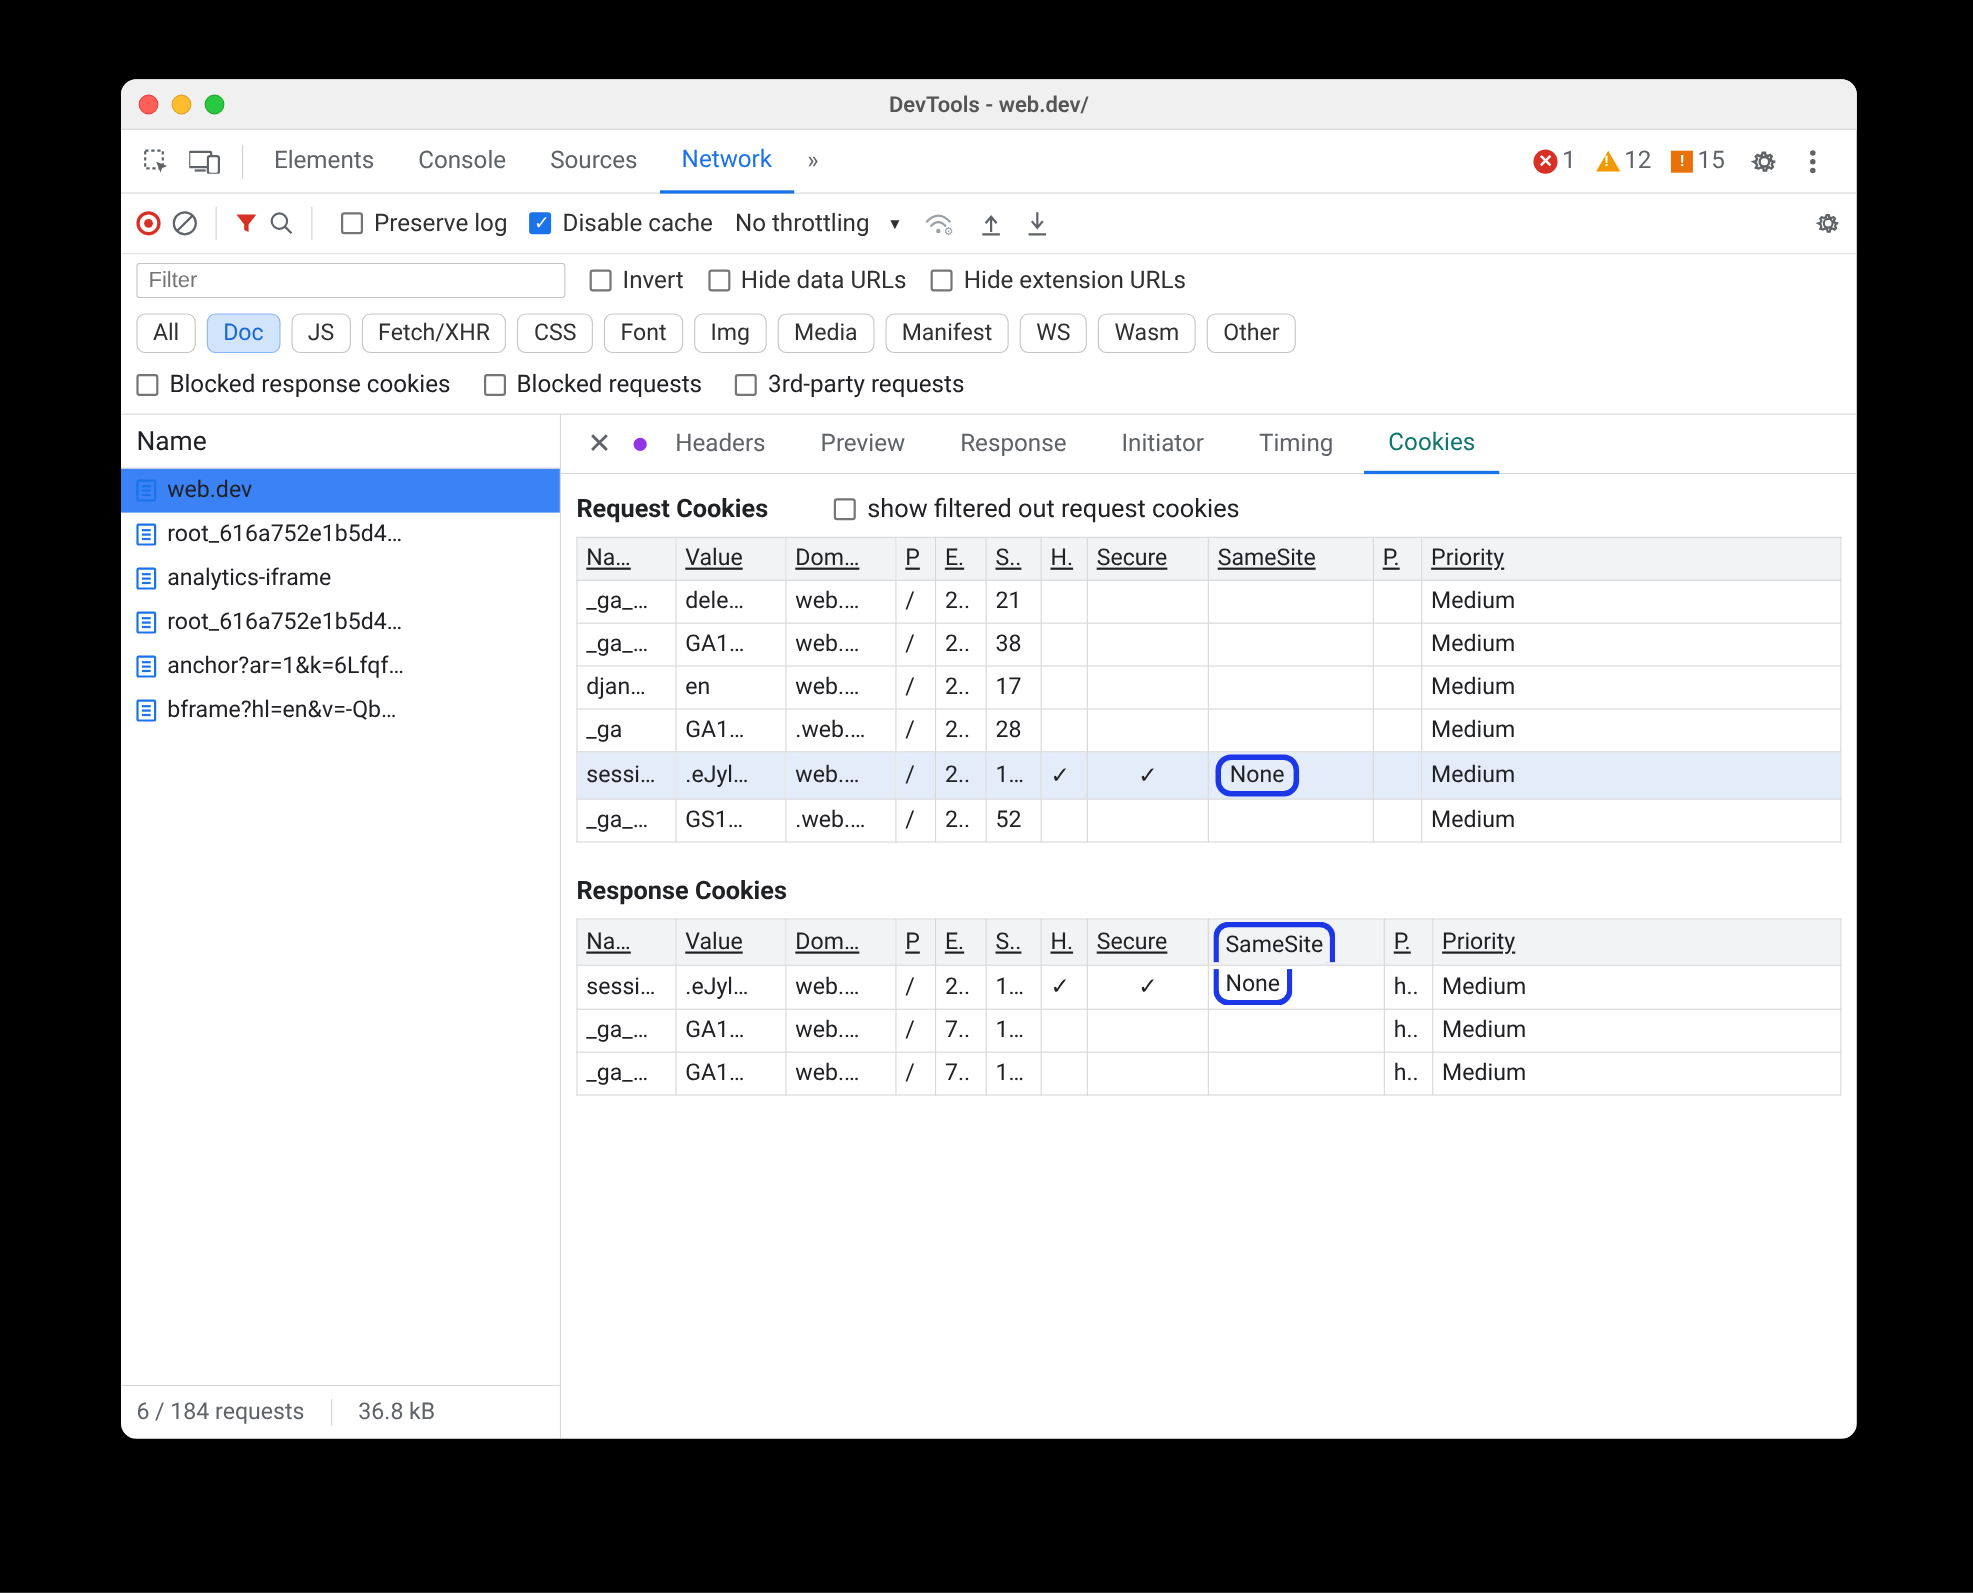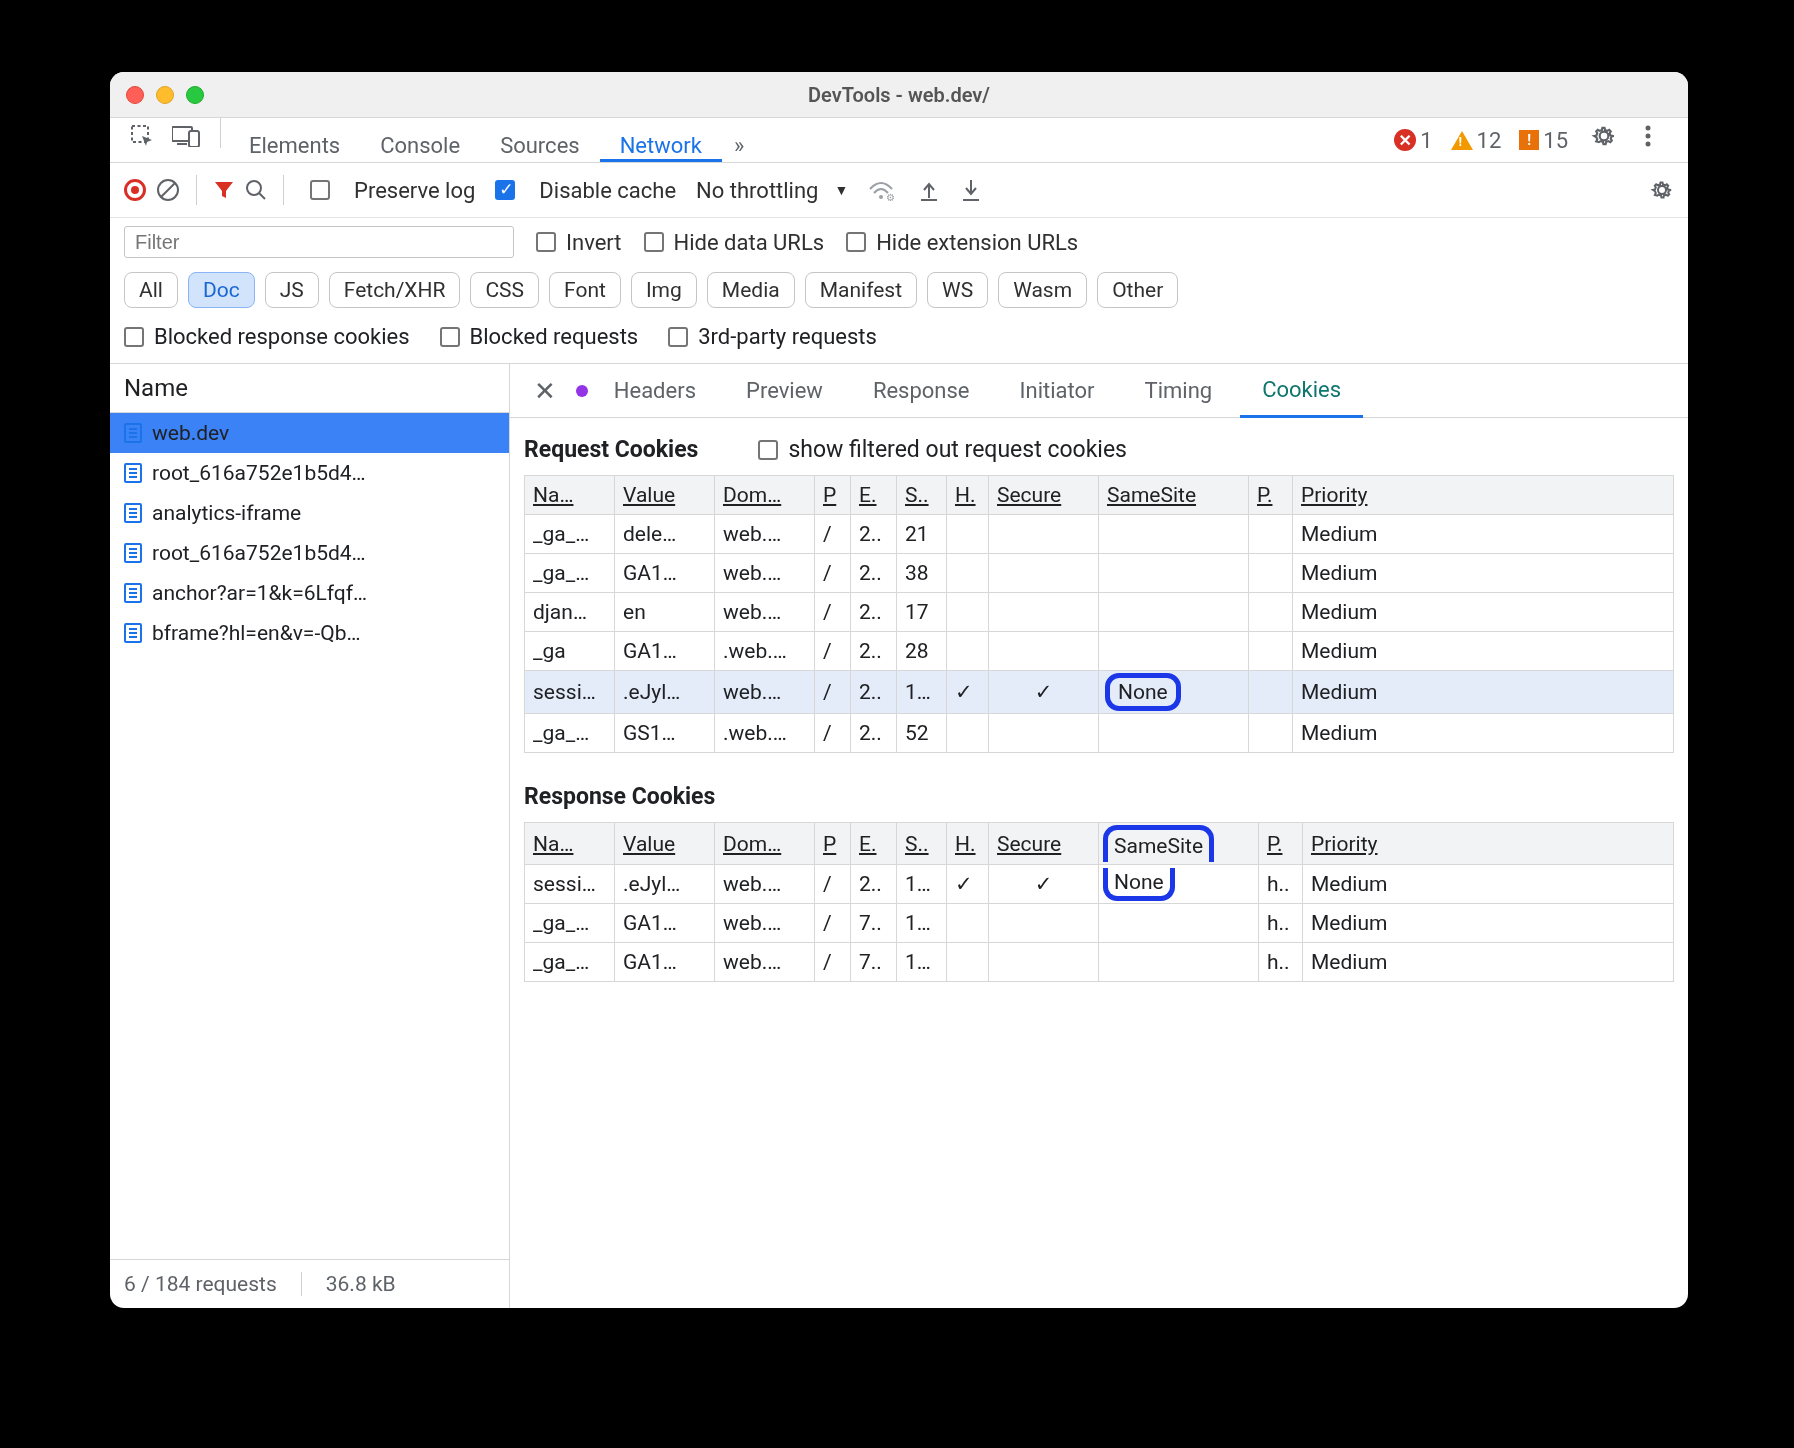--- a/index.html
+++ b/index.html
@@ -34,40 +34,40 @@
     border-bottom: 1px solid #d7d7d7;
     position:relative;
   }
   .traffic { display:flex; gap:12px; }
   .dot { width:18px; height:18px; border-radius:50%; }
   .dot.red { background:#ff5f57; border:1px solid #e1473f; }
   .dot.yellow { background:#ffbd2e; border:1px solid #dfa023; }
   .dot.green { background:#28c940; border:1px solid #1aab2a; }
   .titlebar .title { position:absolute; left:0; right:0; text-align:center; font-size:20px; color:#555; font-weight:600; pointer-events:none;}
   .tabs-row {
-    display:flex; padding:0 14px; height:45px; border-bottom:1px solid #d7d7d7;
+    display:flex; align-items:center; padding:0 14px; height:58px; border-bottom:1px solid #d7d7d7;
     font-size:22px; color:#5f6368;
   }
   .tabs-row .icon-btn { width:36px; height:36px; display:flex; align-items:center; justify-content:center; margin-right:8px; cursor:pointer;}
   .tabs-row .tab { padding:0 20px; cursor:pointer; line-height:55px; }
   .tabs-row .tab.active { color:#1a73e8; border-bottom:3px solid #1a73e8; }
   .tabs-row .spacer { flex:1; }
   .status-item { display:flex; align-items:center; gap:4px; margin-right:18px; font-size:22px;}
   .circ-err { width:22px; height:22px; border-radius:50%; background:#d93025; color:#fff; display:flex; align-items:center; justify-content:center; font-size:16px; font-weight:bold;}
   .triangle-warn { width:0; height:0; border-left:11px solid transparent; border-right:11px solid transparent; border-bottom:19px solid #f29900; position:relative;}
   .triangle-warn::after { content:"!"; position:absolute; left:-3px; top:3px; color:#fff; font-size:13px; font-weight:bold;}
   .square-issue { width:20px; height:20px; background:#e8710a; color:#fff; display:flex; align-items:center; justify-content:center; font-size:14px; font-weight:bold;}
   .toolbar2 {
     display:flex; align-items:center; padding:0 14px; height:55px; border-bottom:1px solid #e3e3e3;
     font-size:22px; color:#303030; gap:10px;
   }
   .toolbar2 .ring { width:22px; height:22px; border:3px solid #d93025; border-radius:50%; position:relative;}
   .toolbar2 .ring::after{content:"";position:absolute;left:4px;top:4px;width:8px;height:8px;background:#d93025;border-radius:50%;}
   .toolbar2 .divider { width:1px; height:30px; background:#d0d0d0; margin:0 6px;}
-  .toolbar2 .check { display:flex; align-items:center; gap:24px; margin-left:10px;}
+  .toolbar2 .check { display:flex; align-items:center; gap:10px; margin-left:10px;}
   .checkbox { width:20px; height:20px; border:2px solid #757575; border-radius:3px; display:inline-block;}
   .checkbox.checked { background:#1a73e8; border-color:#1a73e8; position:relative;}
   .checkbox.checked::after{content:"✓"; color:#fff; position:absolute; left:2px; top:-3px; font-size:17px;}
   .filter-row {
     display:flex; align-items:center; padding:8px 14px; gap:22px; font-size:22px; color:#303030;
   }
   .filter-input { width:390px; height:32px; border:1px solid #c5c5c5; border-radius:3px; padding:0 10px; font-size:20px;}
   .chips-row { display:flex; padding:6px 14px 10px; gap:10px; flex-wrap:wrap;}
   .chip { border:1px solid #c5c5c5; border-radius:8px; padding:5px 14px; font-size:21px; cursor:pointer; color:#303030;}
   .chip.active { background:#d2e3fc; border-color:#8ab4f8; color:#1967d2;}

